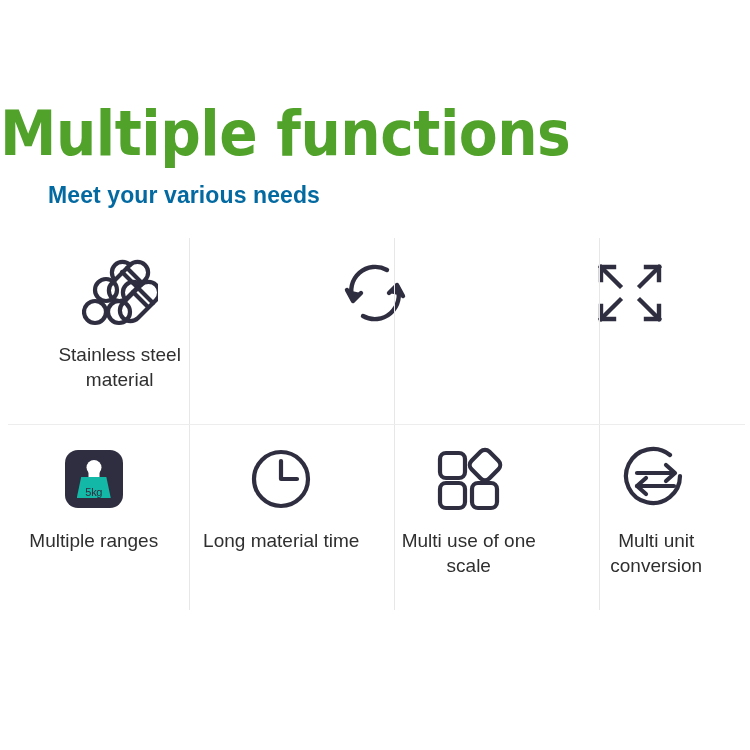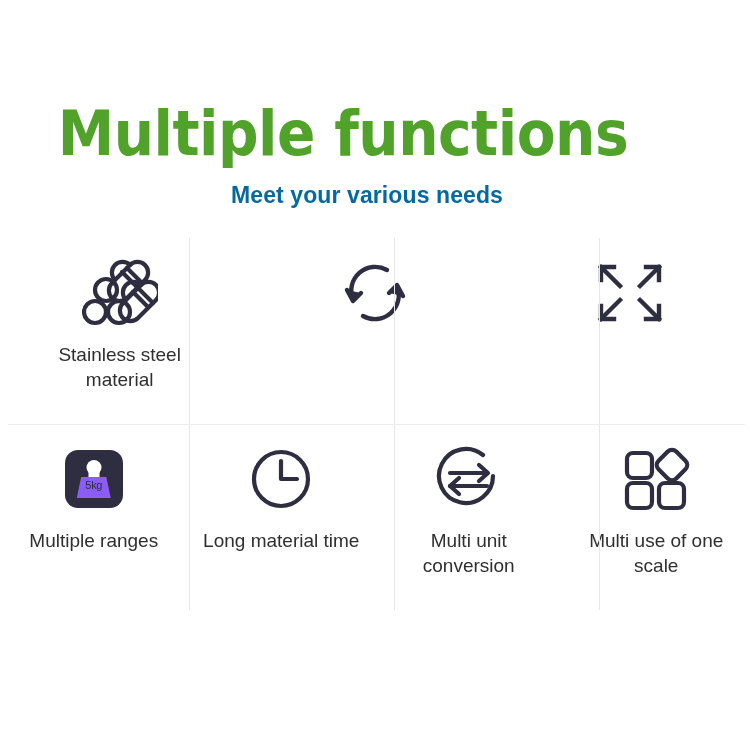--- a/index.html
+++ b/index.html
@@ -18,21 +18,21 @@
     height: 750px;
     background: #ffffff;
   }
 
   
   .header {
     position: absolute;
     top: 98px;
     left: 0;
     width: 686px;
-    text-align: center;
+    text-align: left;
   }
 
   .main-title {
     font-family: "DejaVu Sans Condensed", "Liberation Sans Narrow", "Liberation Sans", sans-serif;
     font-size: 63px;
     line-height: 72px;
     font-weight: 700;
     letter-spacing: -0.5px;
     color: #51a22a;
     white-space: nowrap;
@@ -148,24 +148,24 @@
     width: 11px;
     height: 10px;
     background: #ffffff;
   }
   .weight-body {
     position: absolute;
     bottom: 0;
     left: 0;
     width: 34px;
     height: 21px;
-    background: #8b5cf6;
+    background: #14b8a6;
     clip-path: polygon(13% 0%, 87% 0%, 100% 100%, 0% 100%);
     display: flex;
-    align-items: flex-start;
+    align-items: flex-end;
     justify-content: center;
   }
   .weight-text {
     font-size: 11px;
     line-height: 11px;
     color: #2e2e40;
     font-weight: 400;
     letter-spacing: -0.3px;
     margin-top: 3px;
   }
@@ -260,42 +260,42 @@
           <svg width="68" height="68" viewBox="0 0 68 68" fill="none" stroke="#2e2e40" stroke-width="4.2" stroke-linecap="round" stroke-linejoin="round">
             <circle cx="34" cy="34" r="27"></circle>
             <path d="M34 16 L34 34 L50 34"></path>
           </svg>
         </div>
         <div class="cell-label">Long material time</div>
       </div>
 
       <div class="cell">
         <div class="icon-box">
+          <svg width="70" height="64" viewBox="0 0 70 64" fill="none" stroke="#2e2e40" stroke-width="4.2" stroke-linecap="round" stroke-linejoin="round">
+            <rect x="6" y="6" width="25" height="25" rx="6"></rect>
+            <rect x="6" y="36" width="25" height="25" rx="6"></rect>
+            <rect x="38" y="36" width="25" height="25" rx="6"></rect>
+            <rect x="38.5" y="5.5" width="25" height="25" rx="6" transform="rotate(45 51 18)"></rect>
+          </svg>
+        </div>
+        <div class="cell-label">Multi use of one scale</div>
+      </div>
+
+      <div class="cell">
+        <div class="icon-box">
           <svg width="68" height="68" viewBox="0 0 68 68" fill="none" stroke="#2e2e40" stroke-width="4.2" stroke-linecap="round" stroke-linejoin="round">
             <path d="M48 10 A27 27 0 1 0 58 31"></path>
             <path d="M15 28 L52 28"></path>
             <path d="M44 20 L53 28 L44 36" fill="none"></path>
             <path d="M15 41 L52 41"></path>
             <path d="M24 33 L15 41 L24 49" fill="none"></path>
           </svg>
         </div>
         <div class="cell-label">Multi unit conversion</div>
       </div>
-
-      <div class="cell">
-        <div class="icon-box">
-          <svg width="70" height="64" viewBox="0 0 70 64" fill="none" stroke="#2e2e40" stroke-width="4.2" stroke-linecap="round" stroke-linejoin="round">
-            <rect x="6" y="6" width="25" height="25" rx="6"></rect>
-            <rect x="6" y="36" width="25" height="25" rx="6"></rect>
-            <rect x="38" y="36" width="25" height="25" rx="6"></rect>
-            <rect x="38.5" y="5.5" width="25" height="25" rx="6" transform="rotate(45 51 18)"></rect>
-          </svg>
-        </div>
-        <div class="cell-label">Multi use of one scale</div>
-      </div>
     </div>
 
     <div class="v-divider d1"></div>
     <div class="v-divider d2"></div>
     <div class="v-divider d3"></div>
     <div class="h-divider"></div>
 
   </div>
 </div>
 

